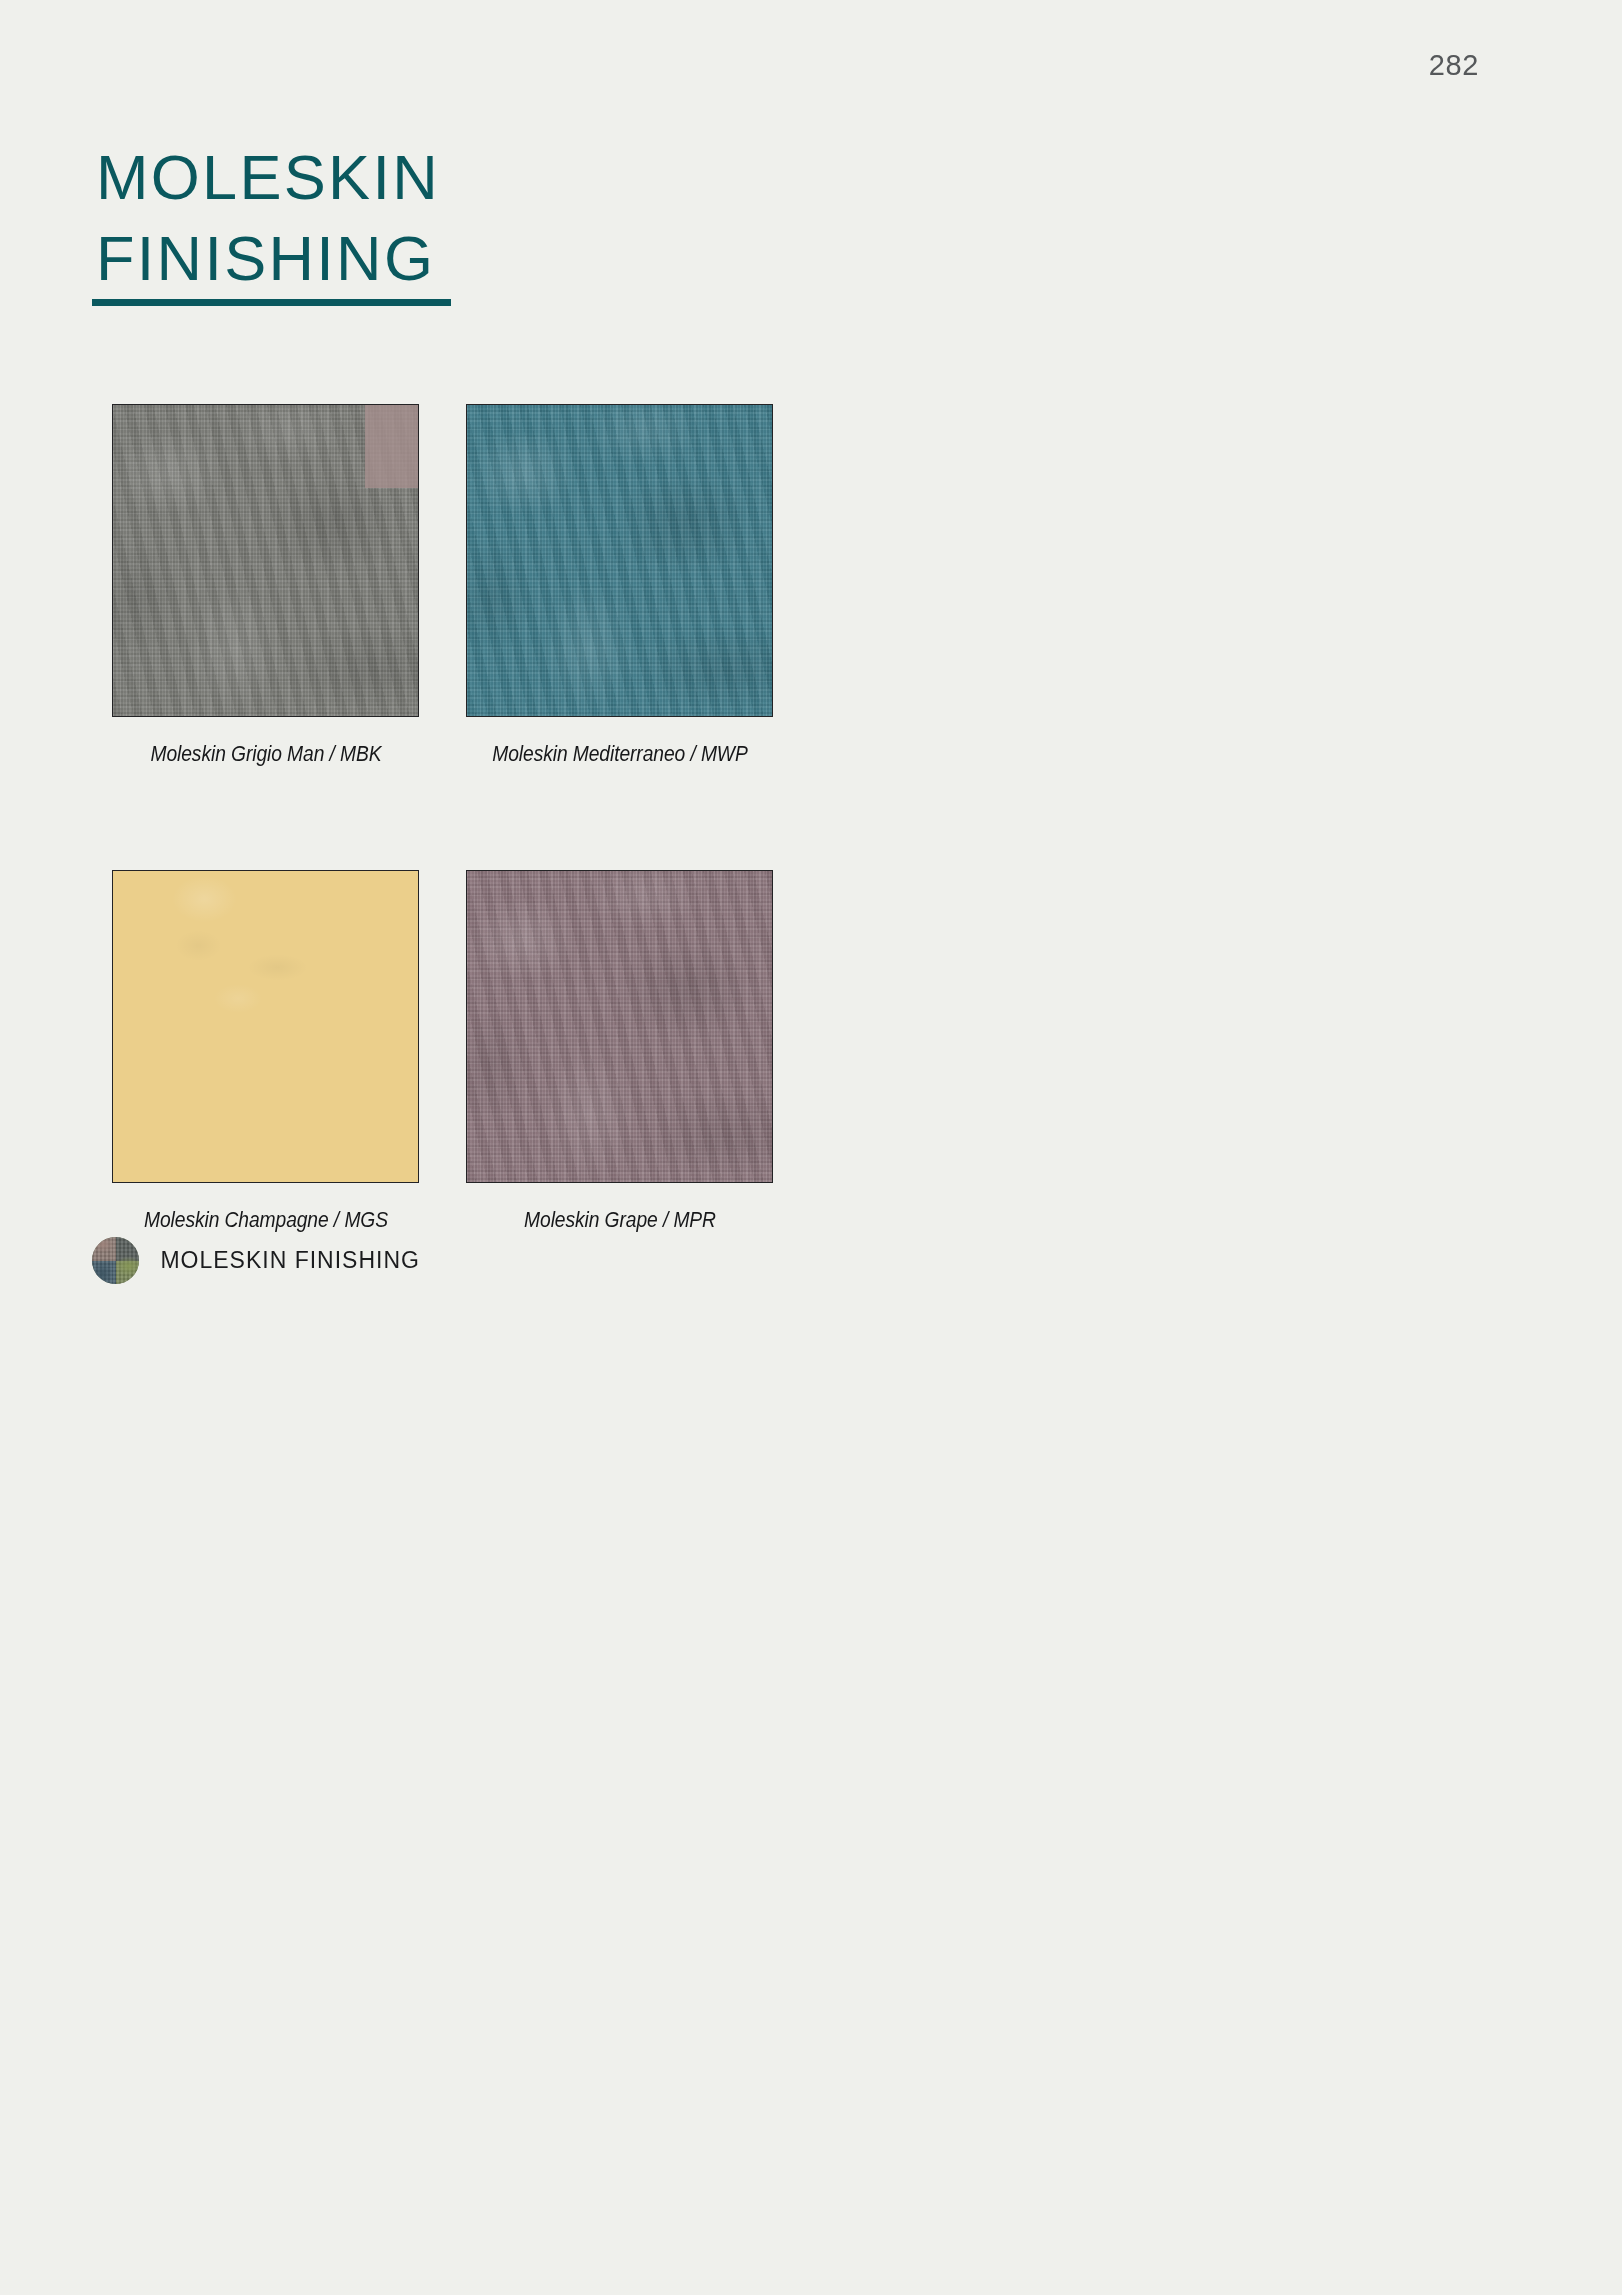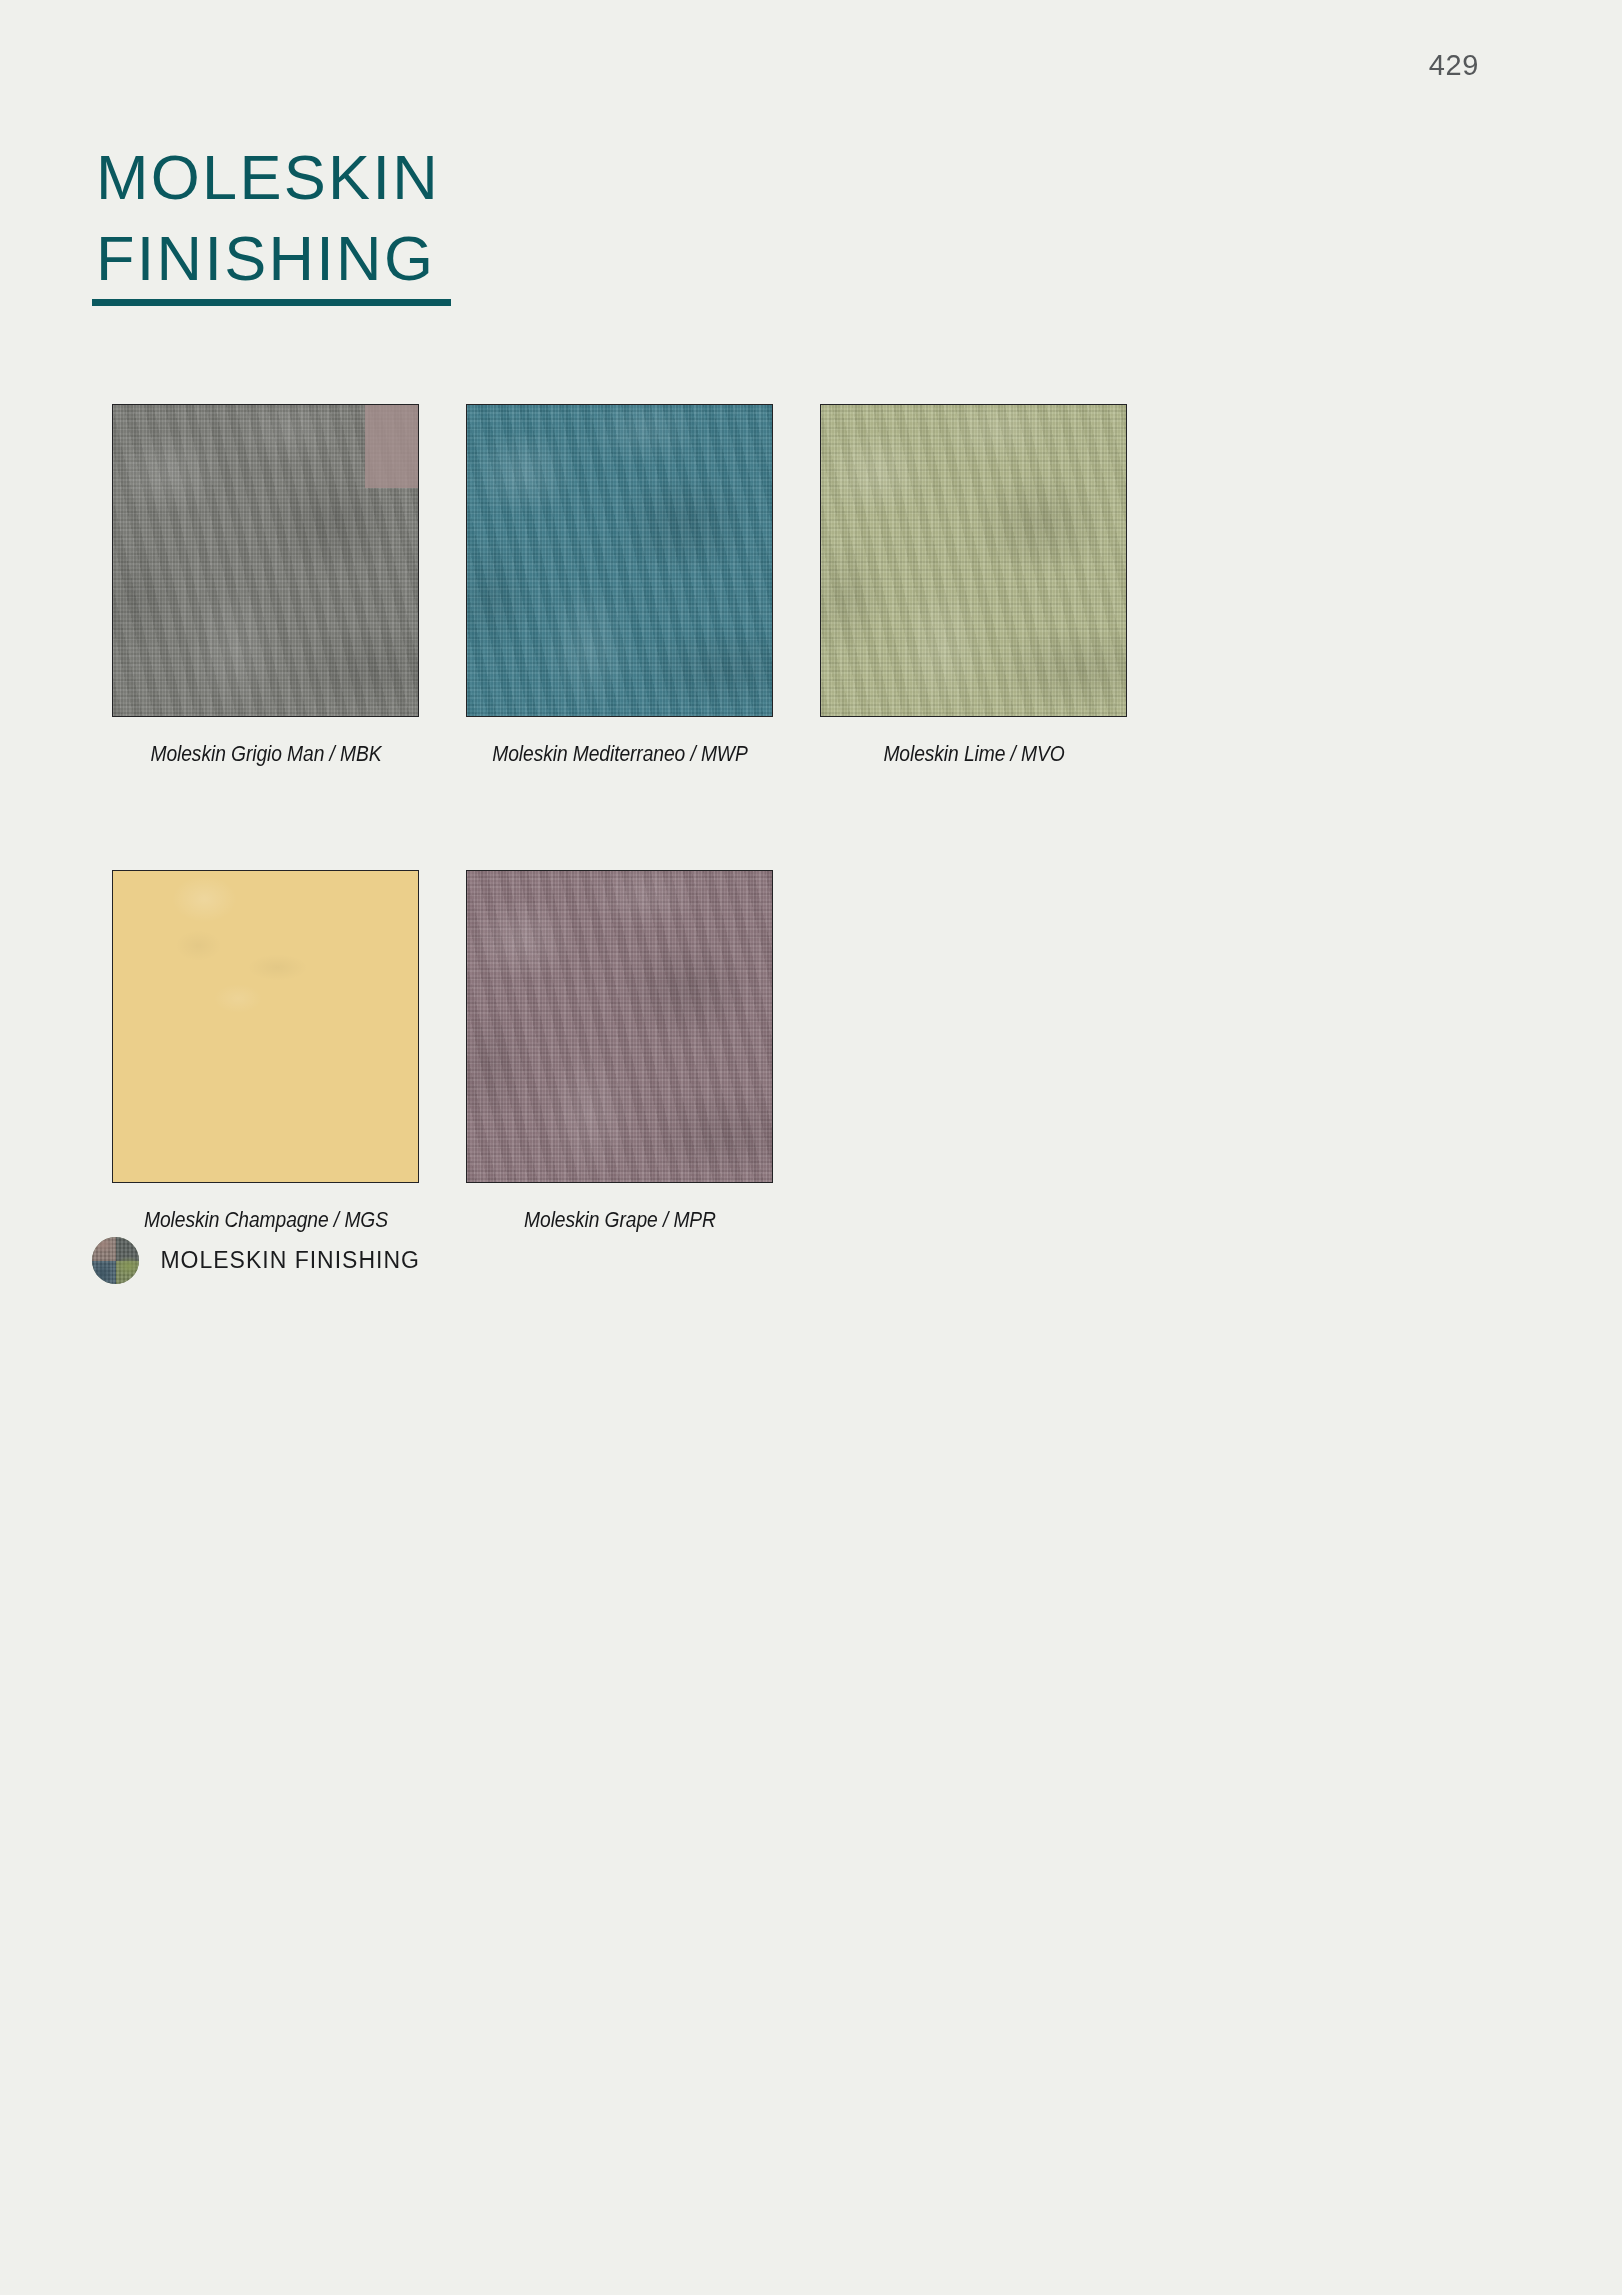--- a/index.html
+++ b/index.html
@@ -206,21 +206,21 @@
     font-size: 23px;
     font-weight: 300;
     letter-spacing: 1px;
     color: #1b1c1e;
     white-space: nowrap;
   }
 </style>
 </head>
 <body style="background: rgb(239, 240, 236);">
 
-<div class="page-number">429</div>
+<div class="page-number">282</div>
 
 <div class="title-block">
   <h1 class="page-title" style="color: rgb(10, 88, 94);">MOLESKIN
 FINISHING</h1>
 </div>
 <div class="title-rule" style="background-color: rgb(10, 88, 94);"></div>
 
 <div class="grid">
 
   <div class="swatch-row">
@@ -238,28 +238,20 @@
 
     <div class="swatch-cell">
       <div class="swatch-chip" style="background-color: rgb(63, 125, 140);">
         <div class="tex weave"></div>
         <div class="tex blotch"></div>
         <div class="tex streak"></div>
       </div>
       <div class="swatch-label">Moleskin Mediterraneo / MWP</div>
     </div>
 
-    <div class="swatch-cell">
-      <div class="swatch-chip" style="background-color: rgb(178, 184, 140);">
-        <div class="tex weave"></div>
-        <div class="tex blotch"></div>
-        <div class="tex streak"></div>
-      </div>
-      <div class="swatch-label">Moleskin Lime / MVO</div>
-    </div>
 
   </div>
 
   <div class="swatch-row">
 
     <div class="swatch-cell">
       <div class="swatch-chip" style="background-color: rgb(235, 207, 139);">
         <div class="tex smooth-blotch"></div>
       </div>
       <div class="swatch-label">Moleskin Champagne / MGS</div>

